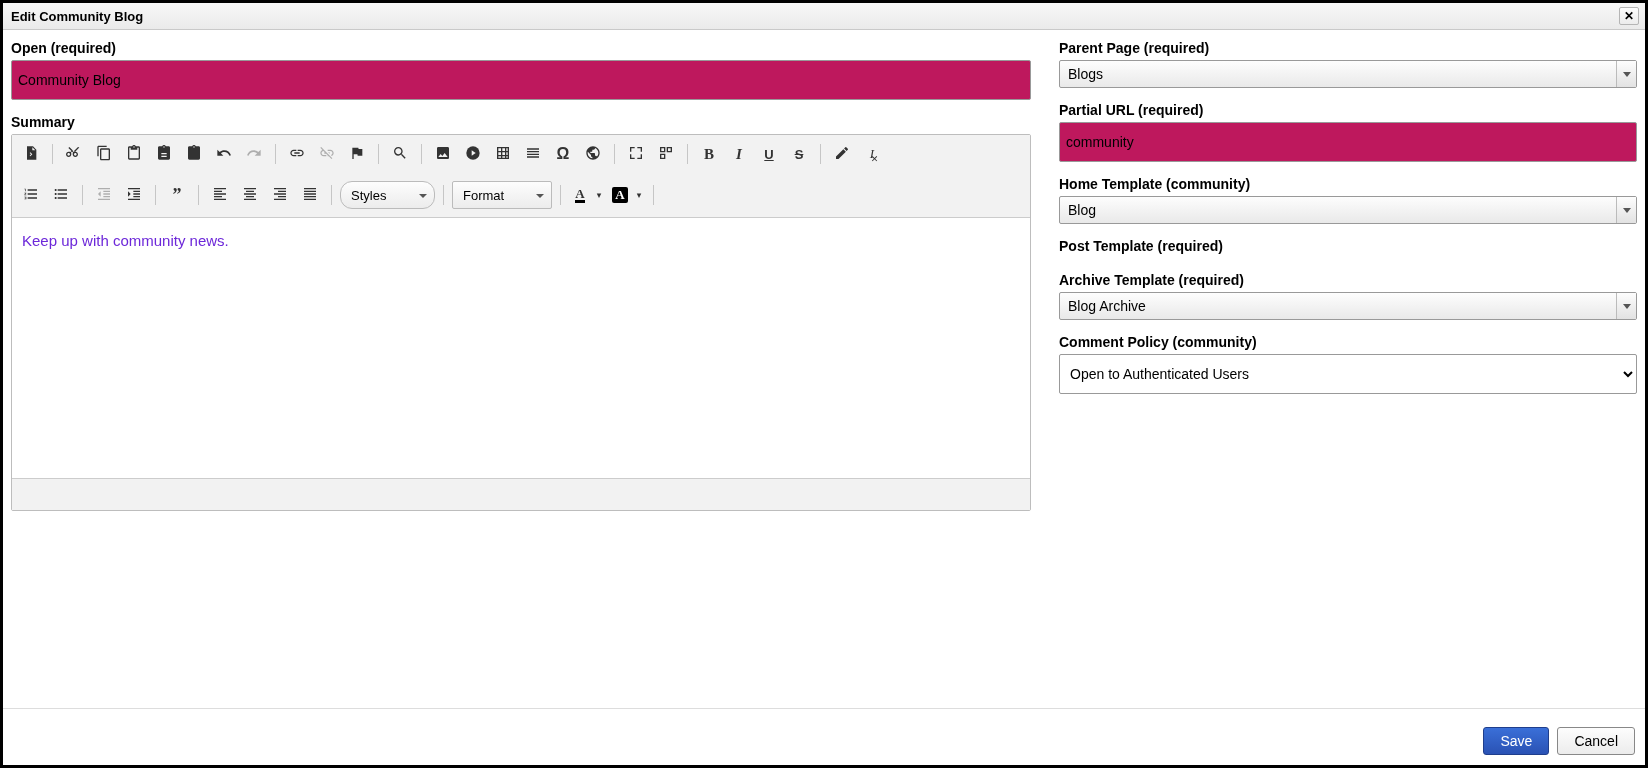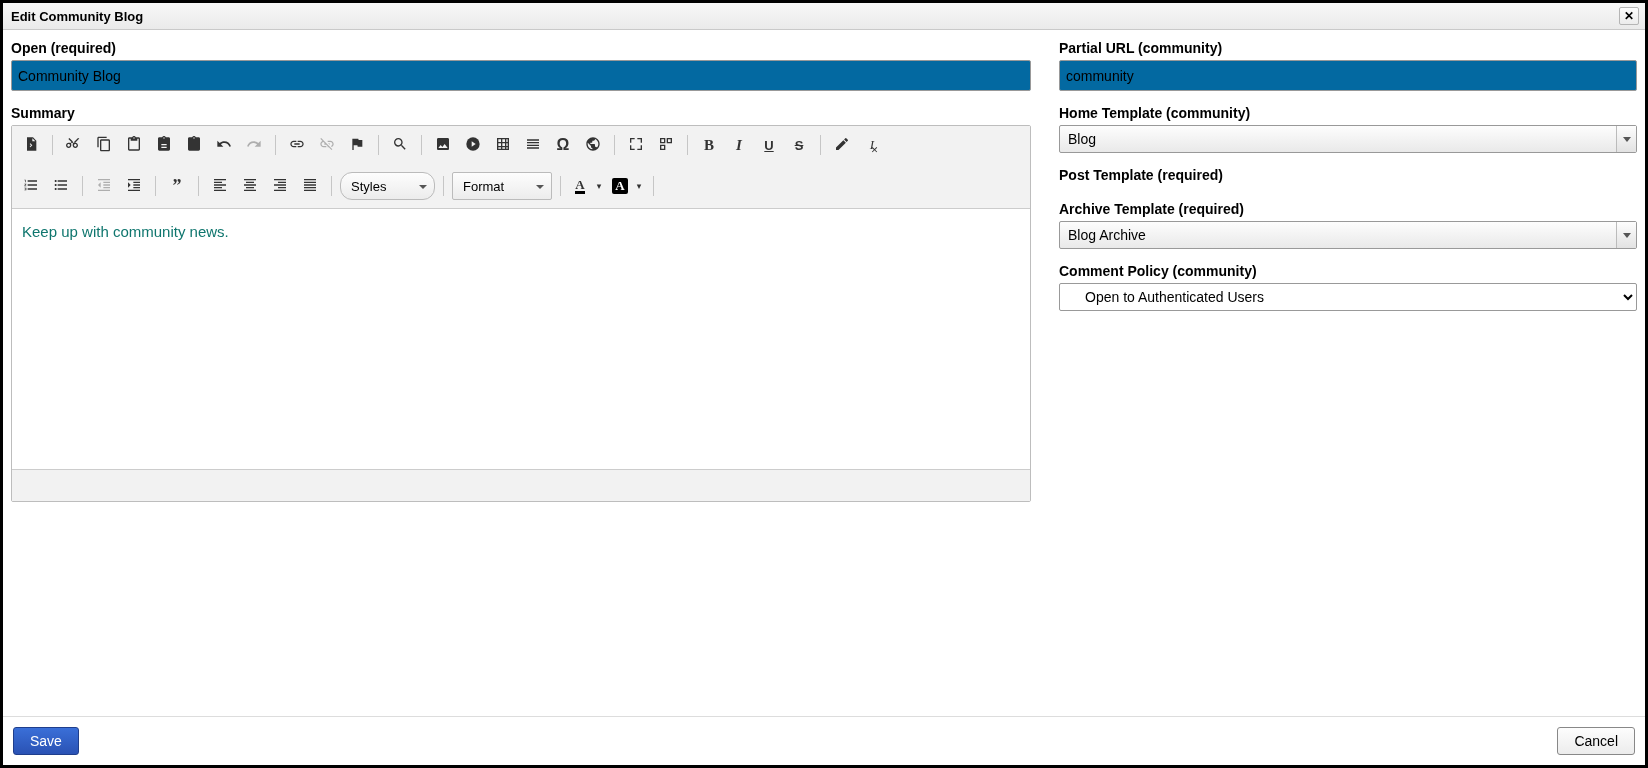--- a/index.html
+++ b/index.html
@@ -58,26 +58,26 @@
   flex-direction: column;
 }
 .field-label {
   font-weight: bold;
   font-size: 14px;
   margin-bottom: 4px;
   display: block;
 }
 .text-input {
   width: 100%;
-  height: 31px;
+  height: 40px;
   border: 1px solid #999;
   padding: 3px 6px;
   font-size: 14px;
   border-radius: 2px;
-  background: #0369a1;
+  background: #be185d;
 }
 .field-group { margin-bottom: 14px; }
 .editor-wrap {
   border: 1px solid #bdbdbd;
   border-radius: 2px;
 }
 .toolbar {
   background: #f2f2f2;
   border-bottom: 1px solid #ccc;
   padding: 6px 6px 0 6px;
@@ -131,21 +131,21 @@
 .color-split {
   display: inline-flex;
   align-items: center;
   gap: 2px;
 }
 .editor-body {
   min-height: 260px;
   background: #fff;
   padding: 14px 10px;
   font-size: 15px;
-  color: #0f766e;
+  color: #6d28d9;
 }
 .editor-footer {
   height: 32px;
   background: #f2f2f2;
   border-top: 1px solid #ccc;
 }
 .faux-select {
   width: 100%;
   height: 28px;
   border: 1px solid #999;
@@ -169,32 +169,32 @@
   background: linear-gradient(#fdfdfd,#e2e2e2);
 }
 .faux-select .arrow::after {
   content: "";
   border-left: 4px solid transparent;
   border-right: 4px solid transparent;
   border-top: 5px solid #555;
 }
 .native-select {
   width: 100%;
-  height: 28px;
+  height: 40px;
   border: 1px solid #999;
   border-radius: 2px;
   background: #fff;
   font-size: 14px;
-  padding: 0 21px;
+  padding: 0 6px;
 }
 .footer {
   border-top: 1px solid #ddd;
-  padding: 10px 10px 10px 10px;
-  display: flex;
-  justify-content: space-between;
+  padding: 18px 10px 10px 10px;
+  display: flex;
+  justify-content: flex-end;
   gap: 8px;
 }
 .btn {
   height: 28px;
   padding: 0 16px;
   border-radius: 3px;
   font-size: 14px;
   cursor: pointer;
   border: 1px solid #888;
   background: linear-gradient(#fdfdfd,#ececec);
@@ -511,23 +511,30 @@
           </div>
 
           <div class="editor-body" contenteditable="true" style="">Keep up with community news.</div>
           <div class="editor-footer"></div>
         </div>
       </div>
     </div>
 
     <div class="right-col">
 
-
-      <div class="field-group">
-        <label class="field-label">Partial URL (community)</label>
+      <div class="field-group">
+        <label class="field-label">Parent Page (required)</label>
+        <div class="faux-select">
+          <span>Blogs</span>
+          <span class="arrow"></span>
+        </div>
+      </div>
+
+      <div class="field-group">
+        <label class="field-label">Partial URL (required)</label>
         <input class="text-input" type="text" value="community" style="">
       </div>
 
       <div class="field-group">
         <label class="field-label">Home Template (community)</label>
         <div class="faux-select">
           <span>Blog</span>
           <span class="arrow"></span>
         </div>
       </div>

